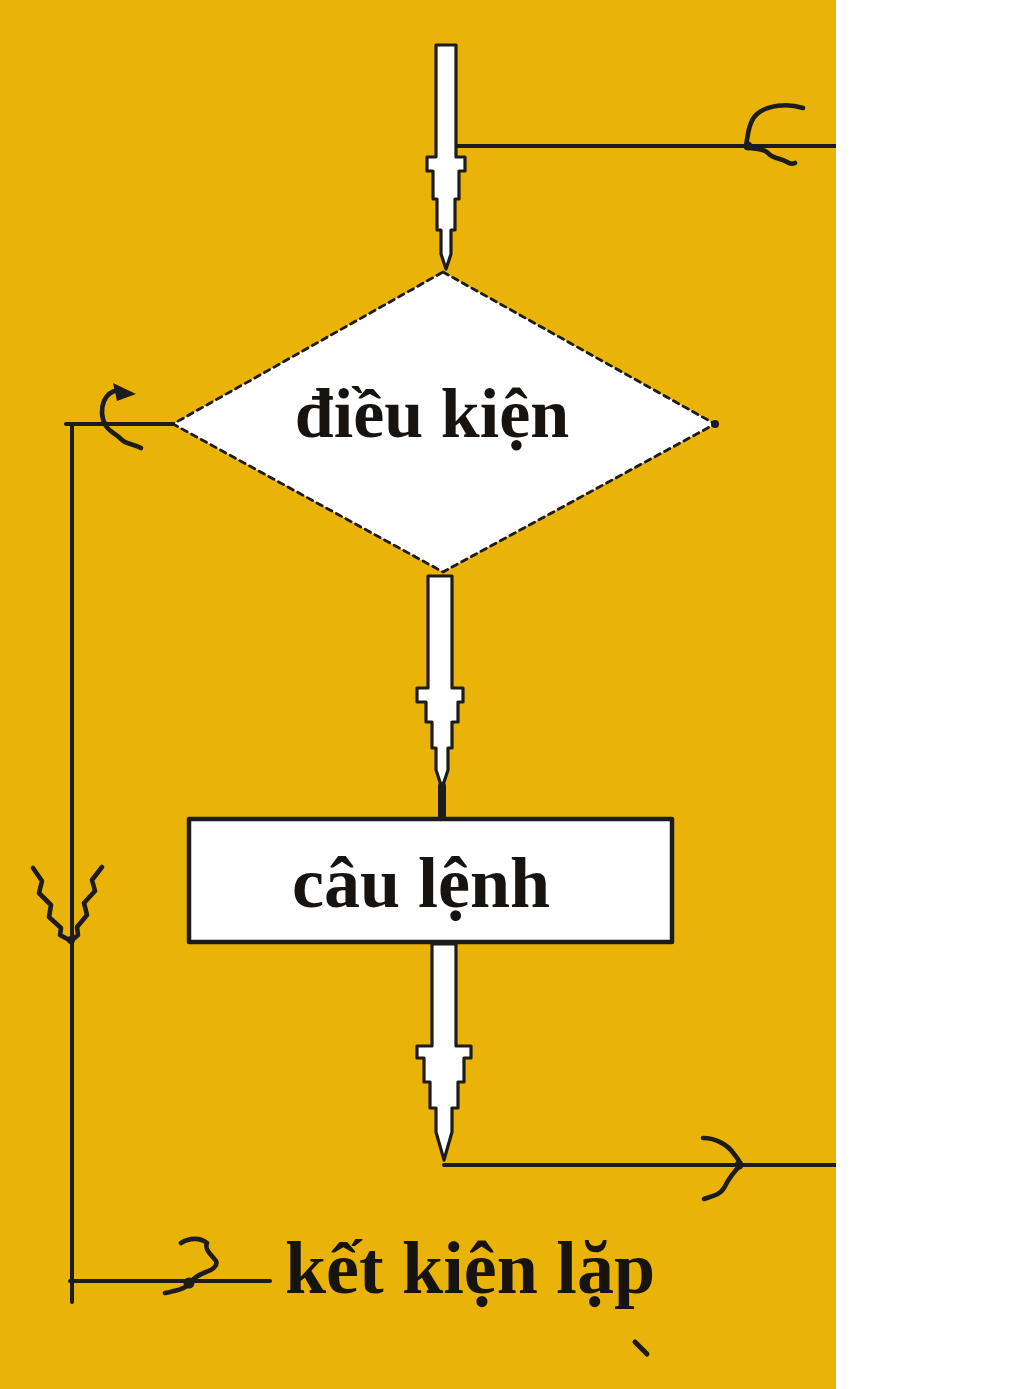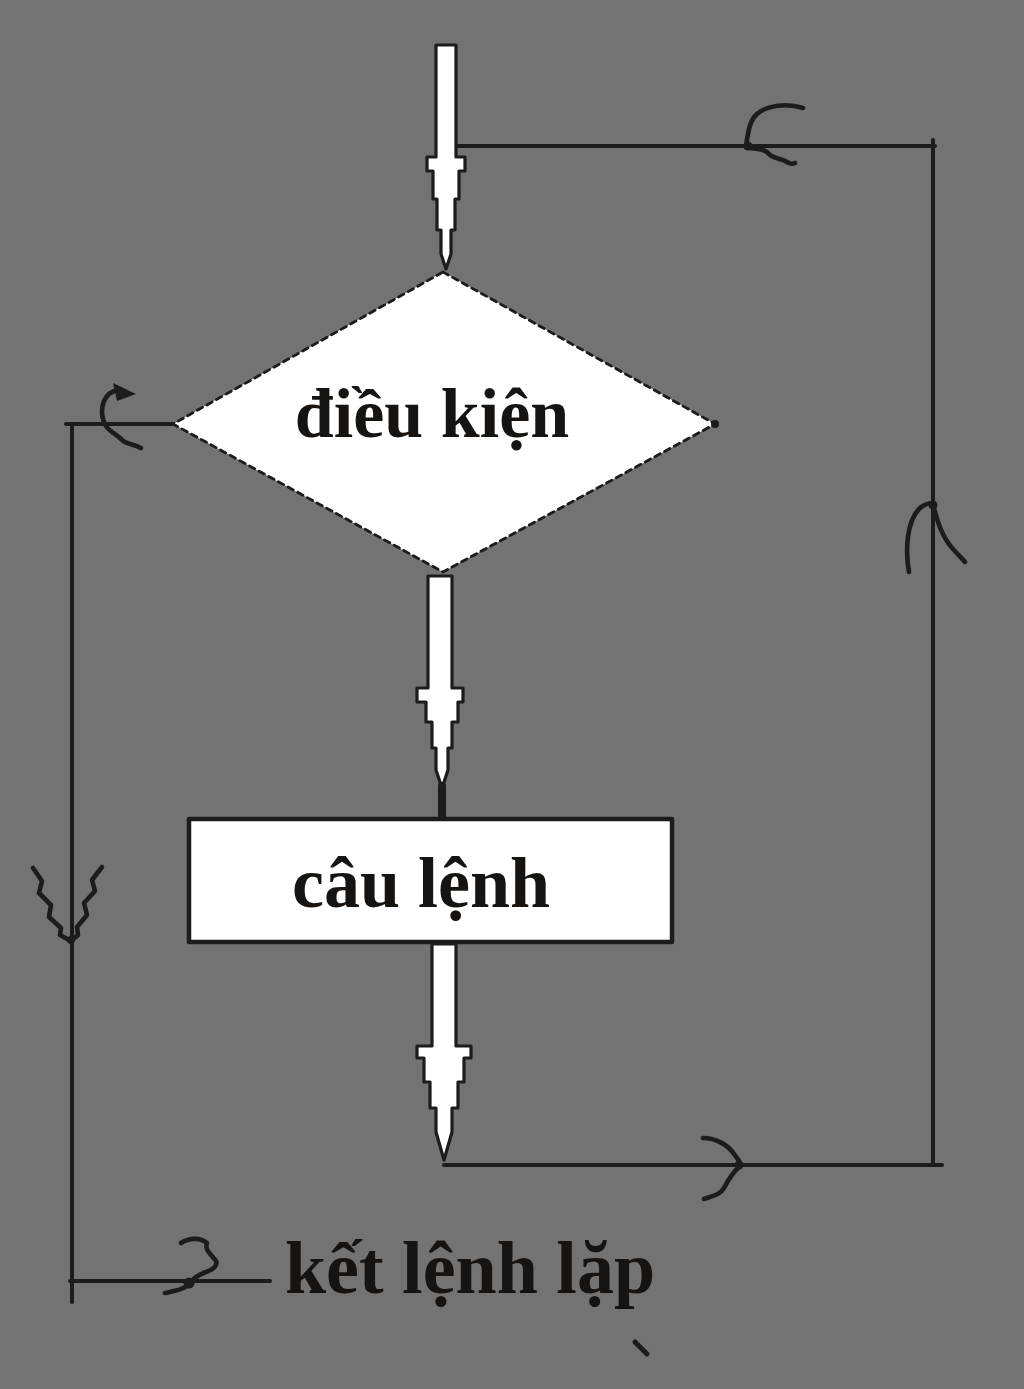--- a/index.html
+++ b/index.html
@@ -1,19 +1,19 @@
 <!DOCTYPE html>
 <html><head>
 <meta charset="utf-8">
 <style>
   html,body{margin:0;padding:0;background:#ffffff;}
   .page{
     position:relative;
-    width:1024px;height:1389px;
-    background:#737373;
+    width:836px;height:1389px;
+    background:#eab308;
     overflow:hidden;
     font-family:"Liberation Serif","DejaVu Serif",serif;
   }
   svg.canvas{position:absolute;left:0;top:0;width:1024px;height:1389px;}
   .node-label{
     position:absolute;
     transform:translate(-50%,-50%);
     color:#171310;
     font-weight:bold;
     white-space:nowrap;
@@ -91,15 +91,15 @@
       </g>
 
       <path d="M 635,1342 L 647,1354" stroke-width="5"></path>
     </g>
   </svg>
 
   <div class="node-label label-condition">điều kiện</div>
 
   <div class="node-label label-statement">câu lệnh</div>
 
-  <div class="node-label label-loopend">kết lệnh lặp</div>
+  <div class="node-label label-loopend">kết kiện lặp</div>
 
 </div>
 
 </body></html>

